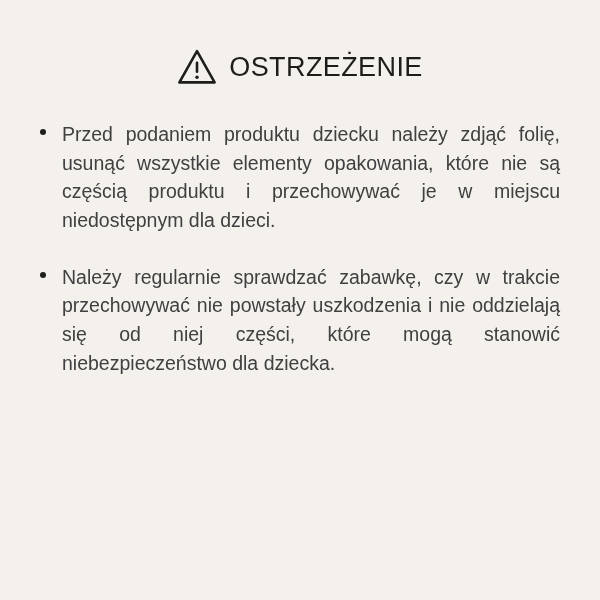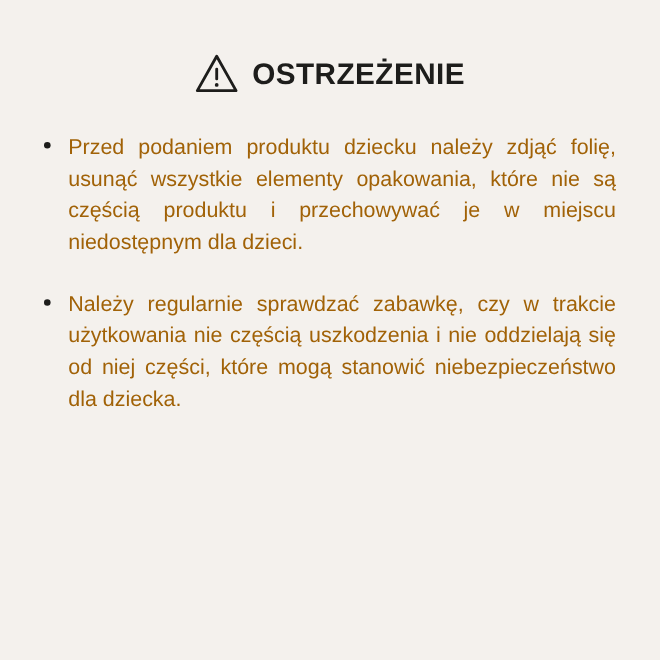--- a/index.html
+++ b/index.html
@@ -32,21 +32,21 @@
     margin-bottom: 34px;
   }
   .warn-icon {
     width: 40px;
     height: 38px;
     display: block;
     flex: 0 0 auto;
   }
   .heading-text {
     font-size: 27px;
-    font-weight: bold;
+    font-weight: normal;
     letter-spacing: 0.4px;
     line-height: 1;
     color: #1d1d1b;
     white-space: nowrap;
   }
   .bullets {
     width: 100%;
     max-width: 522px;
     margin: 0;
     padding: 0;
@@ -72,21 +72,21 @@
     height: 6px;
     border-radius: 50%;
     background: #1d1d1b;
   }
   .bullet-text {
     flex: 1 1 auto;
     font-size: 19.5px;
     line-height: 1.47;
     text-align: justify;
     text-justify: inter-word;
-    color: #a16207;
+    color: #404040;
     hyphens: none;
   }
 </style>
 </head>
 <body>
 
 <div class="page">
 
   <div class="heading">
     <svg class="warn-icon" viewBox="0 0 40 38" aria-hidden="true">
@@ -101,17 +101,17 @@
     <li class="bullet-item">
       <div class="bullet-dot">
           <span></span>
         </div>
       <div class="bullet-text">Przed podaniem produktu dziecku należy zdjąć folię, usunąć wszystkie elementy opakowania, które nie są częścią produktu i przechowywać je w miejscu niedostępnym dla dzieci.</div>
     </li>
     <li class="bullet-item">
       <div class="bullet-dot">
           <span></span>
         </div>
-      <div class="bullet-text">Należy regularnie sprawdzać zabawkę, czy w trakcie użytkowania nie częścią uszkodzenia i nie oddzielają się od niej części, które mogą stanowić niebezpieczeństwo dla dziecka.</div>
+      <div class="bullet-text">Należy regularnie sprawdzać zabawkę, czy w trakcie przechowywać nie powstały uszkodzenia i nie oddzielają się od niej części, które mogą stanowić niebezpieczeństwo dla dziecka.</div>
     </li>
   </ul>
 
 </div>
 
 </body></html>

